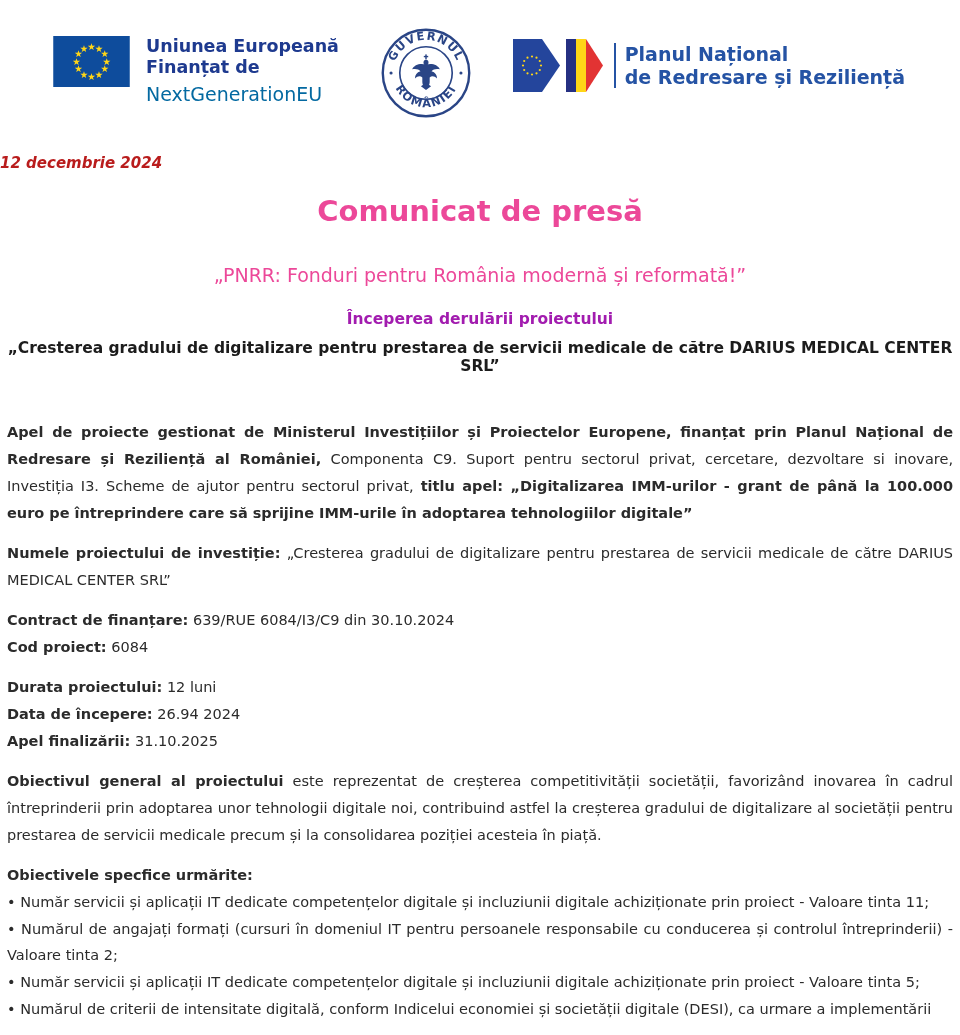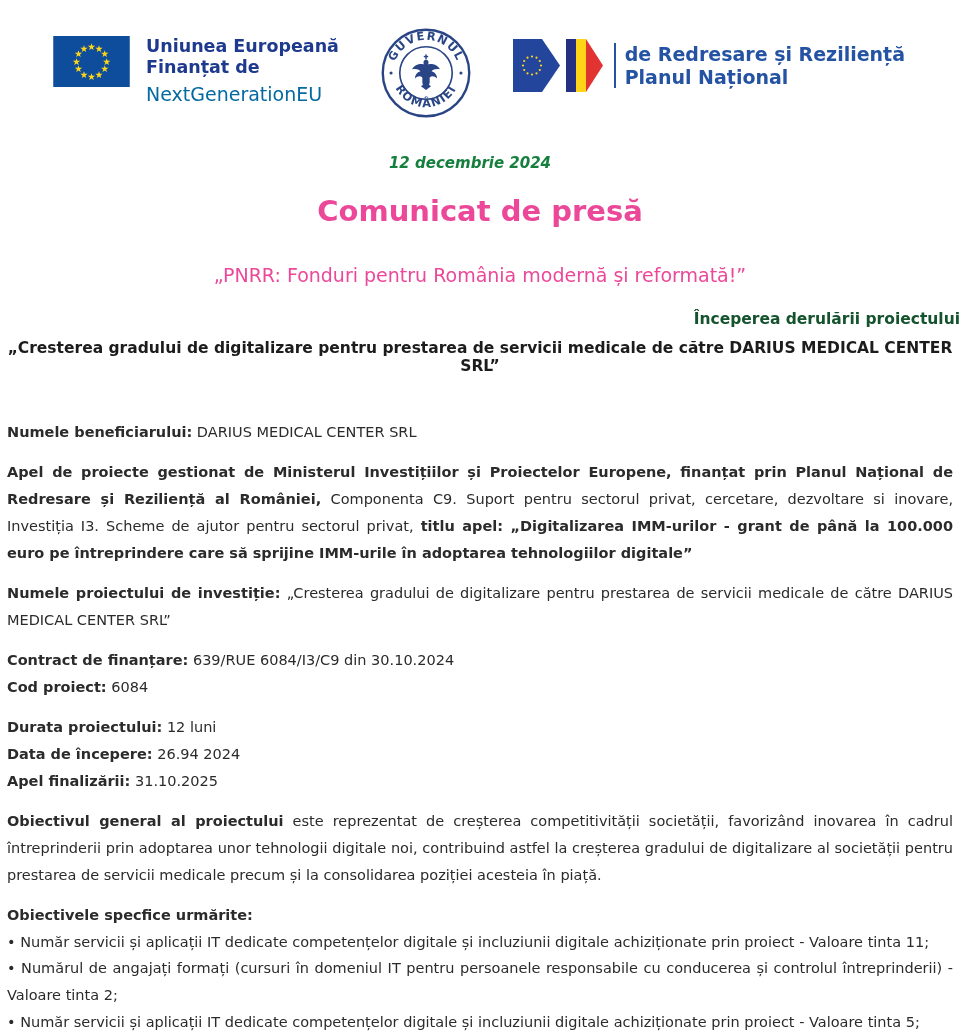--- a/index.html
+++ b/index.html
@@ -20,29 +20,29 @@
   .gov-seal { margin-top:-9px; }
   .pnrr { display:flex; align-items:center; gap:6px; margin-top:3px; }
   .pnrr-arrow { display:block; }
   .pnrr-text {
     margin-left:5px; padding-left:9px; border-left:2.5px solid #2553a4;
     color:#2553a4; font-weight:bold; font-size:19px; line-height:1.18;
     white-space:nowrap;
   }
   
   .date-line {
-    text-align:center; padding-right:20px; margin-top:26px;
-    color:#15803d; font-weight:bold; font-style:italic; font-size:15px;
+    text-align:left; padding-right:20px; margin-top:26px;
+    color:#b91c1c; font-weight:bold; font-style:italic; font-size:15px;
   }
   .doc-title {
     text-align:center; color:#ec4899; font-weight:bold;
     font-size:29px; margin:22px 0 0;
   }
   .doc-subtitle { text-align:center; color:#ec4899; font-size:19px; margin-top:36px; }
-  .h-intro   { text-align:right; color:#14532d; font-weight:bold; font-size:15.5px; margin-top:24px; }
+  .h-intro   { text-align:center; color:#a21caf; font-weight:bold; font-size:15.5px; margin-top:24px; }
   .h-project { text-align:center; color:#1c1c1c; font-weight:bold; font-size:15.5px; margin-top:11px; }
   
   .content {
     padding:0 7px; margin-top:44px;
     font-size:14.5px; line-height:1.86; text-align:justify; color:#2b2b2b;
   }
   .content p { margin:0 0 13px; }
   .content .tight p { margin:0; }
   .content .tight { margin:0 0 13px; }
   .content .bullets p { margin:0; }
@@ -119,36 +119,35 @@
         <circle cx="11.2" cy="22" r="1.1"></circle>
           <circle cx="14.5" cy="18.7" r="1.1"></circle>
       </g>
     </svg>
     <svg class="pnrr-arrow" width="37" height="53" viewBox="0 0 37 53">
       <rect x="0" y="0" width="10" height="53" fill="#253082"></rect>
       <rect x="10" y="0" width="10" height="53" fill="#ffd617"></rect>
       <path d="M20,0 V53 L37,26.5 Z" fill="#e23333"></path>
     </svg>
     <div class="pnrr-text">
+      <div>Planul Național</div>
       <div>de Redresare și Reziliență</div>
-      <div>Planul Național</div>
     </div>
   </div>
 </div>
 
 <div class="date-line">12 decembrie 2024</div>
 
 <h1 class="doc-title">Comunicat de presă</h1>
 <div class="doc-subtitle">„PNRR: Fonduri pentru România modernă și reformată!”</div>
 <div class="h-intro">Începerea derulării proiectului</div>
 <div class="h-project">„Cresterea gradului de digitalizare pentru prestarea de servicii medicale de către DARIUS MEDICAL CENTER SRL”</div>
 
 <div class="content">
 
-  <p><b>Numele beneficiarului:</b><span> DARIUS MEDICAL CENTER SRL</span></p>
 
   <p><b>Apel de proiecte gestionat de Ministerul Investițiilor și Proiectelor Europene, finanțat prin Planul Național de Redresare și Reziliență al României,</b><span> Componenta C9. Suport pentru sectorul privat, cercetare, dezvoltare si inovare, Investiția I3. Scheme de ajutor pentru sectorul privat, </span><b>titlu apel: „Digitalizarea IMM-urilor - grant de până la 100.000 euro pe întreprindere care să sprijine IMM-urile în adoptarea tehnologiilor digitale”</b></p>
 
   <p><b>Numele proiectului de investiție:</b><span> „Cresterea gradului de digitalizare pentru prestarea de servicii medicale de către DARIUS MEDICAL CENTER SRL”</span></p>
 
   <div class="tight">
     <p><b>Contract de finanțare:</b><span> 639/RUE 6084/I3/C9 din 30.10.2024</span></p>
     <p><b>Cod proiect:</b><span> 6084</span></p>
   </div>
 

